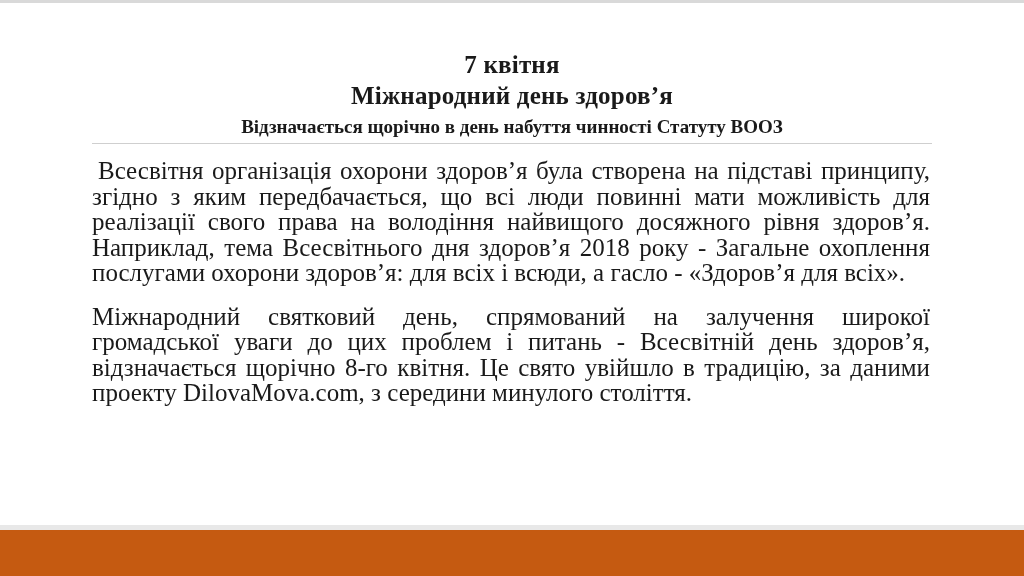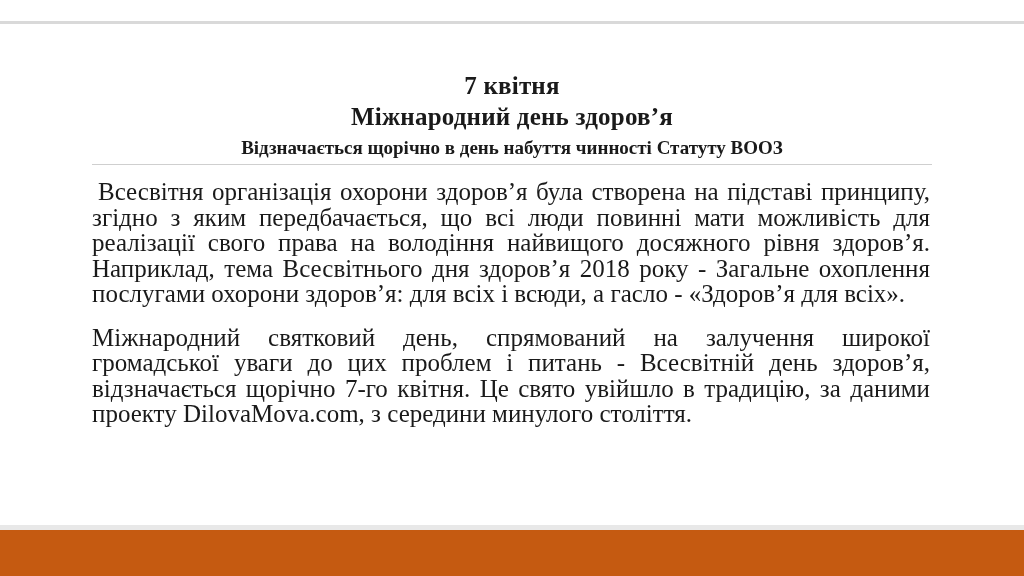--- a/index.html
+++ b/index.html
@@ -12,21 +12,20 @@
     background: #ffffff;
     font-family: "Liberation Serif", serif;
     color: #1a1a1a;
     overflow: hidden;
     position: relative;
   }
   .slide {
     position: absolute;
     inset: 0;
     background: #ffffff;
-    margin-top: 21px;
   }
   .top-rule {
     position: absolute;
     top: 0;
     left: 0;
     width: 1024px;
     height: 3px;
     background: #d9d9d9;
   }
   .title-block {
@@ -108,19 +107,19 @@
   <div class="title-block">
     <div class="title-line-1">7 квітня</div>
     <div class="title-line-2">Міжнародний день здоров’я</div>
     <div class="title-line-3">Відзначається щорічно в день набуття чинності Статуту ВООЗ</div>
   </div>
 
   <div class="title-underline"></div>
 
   <div class="body-block">
     <p class="para para-1"> Всесвітня організація охорони здоров’я була створена на підставі принципу, згідно з яким передбачається, що всі люди повинні мати можливість для реалізації свого права на володіння найвищого досяжного рівня здоров’я. Наприклад, тема Всесвітнього дня здоров’я 2018 року - Загальне охоплення послугами охорони здоров’я: для всіх і всюди, а гасло - «Здоров’я для всіх».</p>
-    <p class="para para-2">Міжнародний святковий день, спрямований на залучення широкої громадської уваги до цих проблем і питань - Всесвітній день здоров’я, відзначається щорічно 7-го квітня. Це свято увійшло в традицію, за даними проекту DilovaMova.com, з середини минулого століття.</p>
+    <p class="para para-2">Міжнародний святковий день, спрямований на залучення широкої громадської уваги до цих проблем і питань - Всесвітній день здоров’я, відзначається щорічно 8-го квітня. Це свято увійшло в традицію, за даними проекту DilovaMova.com, з середини минулого століття.</p>
   </div>
 
   <div class="footer-bar-shade"></div>
   <div class="footer-bar"></div>
 
 </div>
 
 </body></html>

